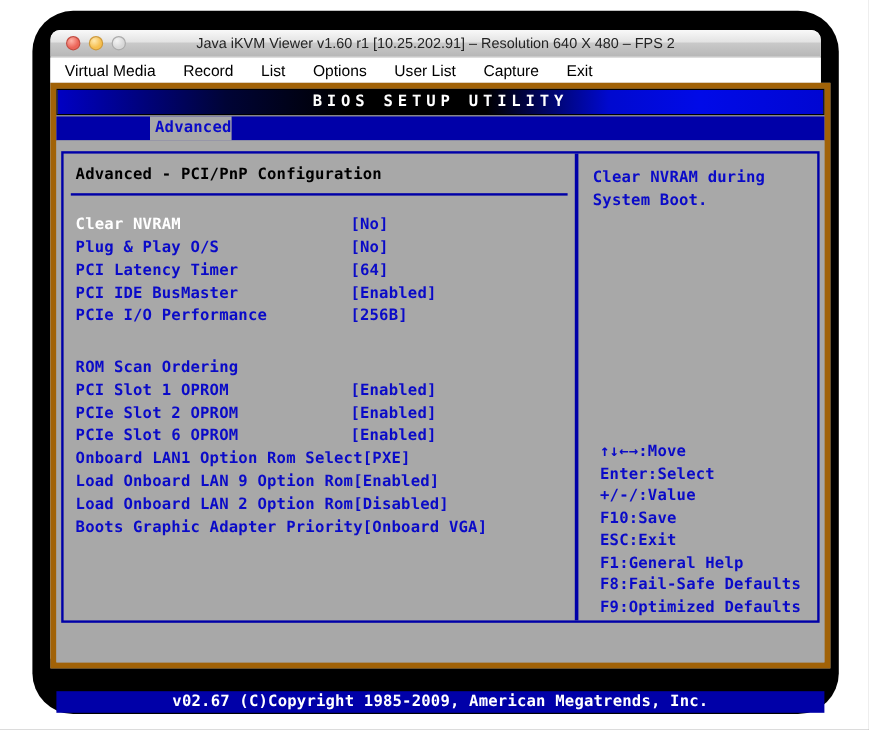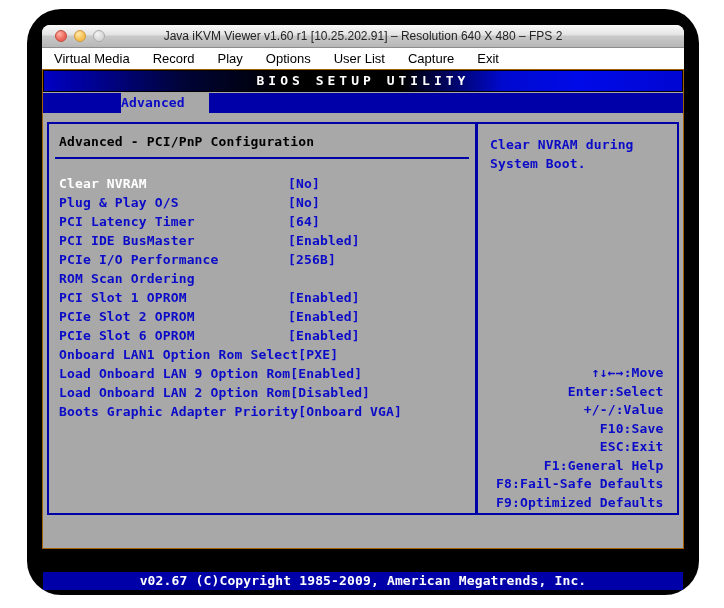--- a/index.html
+++ b/index.html
@@ -34,56 +34,56 @@
     white-space:nowrap;
   }
   .menubar{
     height:21px;background:#ffffff;display:flex;align-items:center;
     padding-left:12px;gap:23px;font-size:13px;color:#000;
   }
   .menu-item{white-space:nowrap;cursor:default;}
   
   .canvas{
     position:relative;width:640px;height:478px;
-    border:1px solid #a16207;
+    border:5px solid #a16207;
     background:var(--bios-gray);
     font-family:"DejaVu Sans Mono", monospace;
     font-weight:bold;font-size:13px;letter-spacing:0.15px;
   }
   .bios-header{
     position:absolute;left:0;top:0;width:638px;height:20px;
     border:1px solid #000;
     background:linear-gradient(90deg,#0000c4 0%,#000436 22%,#000000 38%,#000000 56%,#0009cf 72%,#000ae8 84%,#0006d2 100%);
     color:#fff;text-align:center;line-height:20px;letter-spacing:4px;
   }
   .tab-row{
     position:absolute;left:0;top:23px;width:640px;height:20px;
     background:var(--bios-navy);
   }
   .tab{
-    position:absolute;left:78px;top:0;width:88px;height:20px;
+    position:absolute;left:78px;top:0;width:68px;height:20px;
     background:var(--bios-gray);color:var(--bios-blue);
-    text-align:left;line-height:20px;
+    text-align:right;line-height:20px;
   }
   .main{position:absolute;left:0;top:43px;width:640px;height:435px;background:var(--bios-gray);}
   .panel{
     position:absolute;left:4px;top:9px;width:628px;height:389px;
     border:2px solid var(--bios-navy);
   }
   .section-title{position:absolute;left:10px;top:10px;color:#000000;white-space:nowrap;}
   .rule{position:absolute;left:6px;top:33px;width:414px;height:2px;background:var(--bios-navy);}
   .settings{position:absolute;left:10px;top:50px;width:414px;}
   .row{display:flex;height:19px;line-height:19px;color:var(--bios-blue);white-space:nowrap;}
   .row .label{flex:0 0 229px;}
-  .row.gap-before{}
+  .row.gap-before{margin-top:24px;}
   .row.selected .label{color:var(--sel-white);}
   .divider{position:absolute;left:426px;top:0;bottom:0;width:3px;background:var(--bios-navy);}
   .right-col{position:absolute;left:441px;top:0;right:0;bottom:0;color:var(--bios-blue);}
   .help{position:absolute;left:0;top:11px;line-height:19px;white-space:nowrap;}
-  .legend{position:absolute;left:6px;bottom:1px;line-height:18.5px;white-space:nowrap;text-align:right;}
+  .legend{position:absolute;left:6px;bottom:1px;line-height:18.5px;white-space:nowrap;}
   .footer-bar{
     position:absolute;left:0;top:459px;width:640px;height:18px;
     background:var(--bios-navy);color:#fff;text-align:center;line-height:18px;
     white-space:nowrap;
   }
 </style>
 </head>
 <body>
 
 <div class="shadow"></div>
@@ -98,21 +98,21 @@
     </div>
     <div class="title">Java iKVM Viewer v1.60 r1 [10.25.202.91] – Resolution 640 X 480 – FPS 2</div>
   </div>
 
   <div class="menubar">
 
       <span class="menu-item">Virtual Media</span>
 
       <span class="menu-item">Record</span>
 
-      <span class="menu-item">Play</span>
+      <span class="menu-item">List</span>
 
       <span class="menu-item">Options</span>
 
       <span class="menu-item">User List</span>
 
       <span class="menu-item">Capture</span>
 
       <span class="menu-item">Exit</span>
     </div>
 

